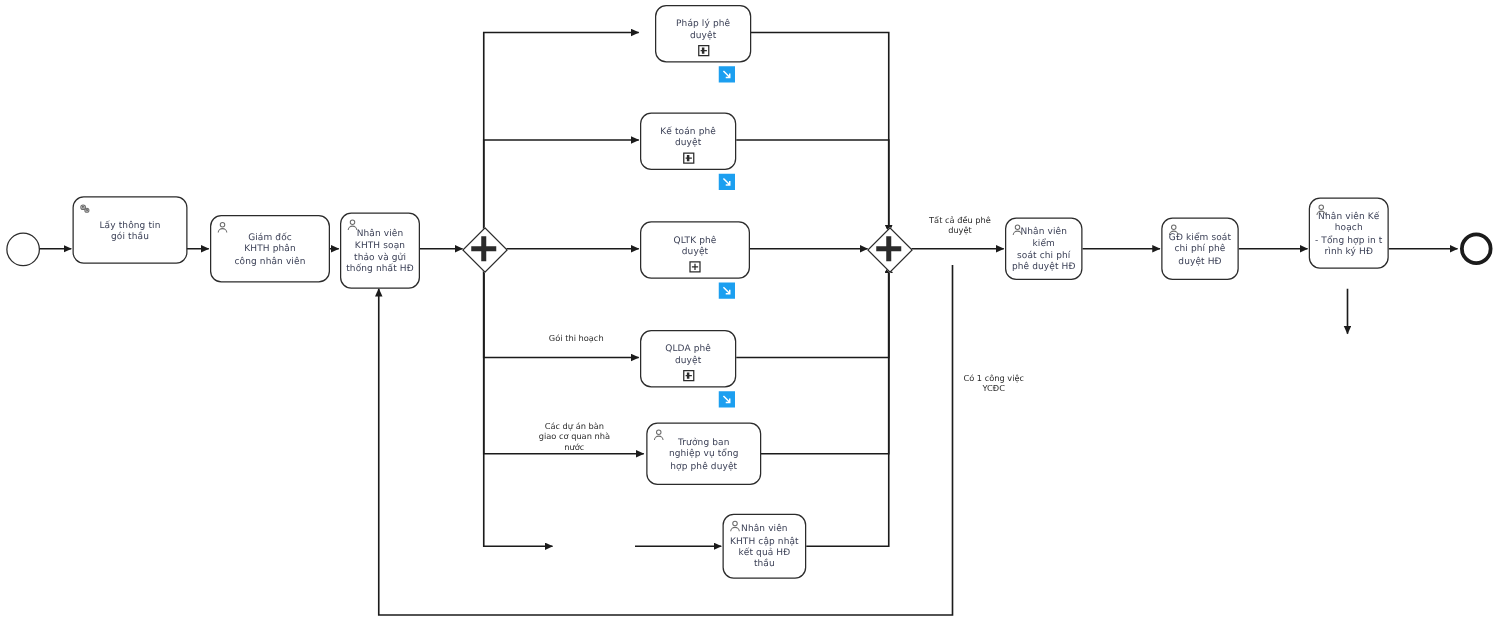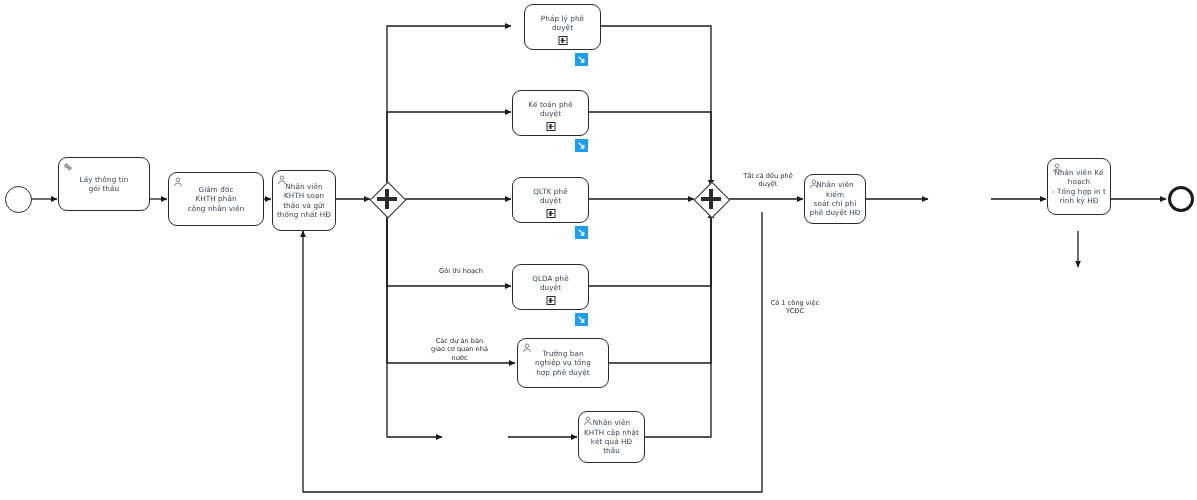--- a/index.html
+++ b/index.html
@@ -207,21 +207,21 @@
     <span class="tlabel" style="transform:translateY(-4px);">Kế toán phê
 duyệt</span>
     <span class="submark"></span>
   </div>
   <div class="drill" style="left:575px;top:139px;">
     <svg viewBox="0 0 12 12" width="11" height="11">
       <path d="M3,3 L8.5,8.5 M8.5,5.2 L8.5,8.8 L5,8.8" fill="none" stroke="#ffffff" stroke-width="1.3"></path>
     </svg>
   </div>
 
-  <div class="node task sub" style="left:512px;top:177px;width:77px;height:46px;">
+  <div class="node task sub" style="left:512px;top:177px;width:88px;height:46px;">
     <span class="tlabel" style="transform:translateY(-4px);">QLTK phê
 duyệt</span>
     <span class="submark"></span>
   </div>
   <div class="drill" style="left:575px;top:226px;">
     <svg viewBox="0 0 12 12" width="11" height="11">
       <path d="M3,3 L8.5,8.5 M8.5,5.2 L8.5,8.8 L5,8.8" fill="none" stroke="#ffffff" stroke-width="1.3"></path>
     </svg>
   </div>
 
@@ -273,20 +273,33 @@
           <circle cx="8" cy="5" r="2.4"></circle>
           <path d="M3.4,13.4 a4.6,4.2 0 0 1 9.2,0"></path>
         </g>
       </svg>
     </span>
     <span class="tlabel">Nhân viên kiểm
 soát chi phí
 phê duyệt HĐ</span>
   </div>
 
+  <div class="node task" style="left:929px;top:174px;width:62px;height:50px;">
+    <span class="ticon">
+      <svg viewBox="0 0 16 16" width="12" height="12">
+        <g fill="none" stroke="#6b6b6b" stroke-width="1.1">
+          <circle cx="8" cy="5" r="2.4"></circle>
+          <path d="M3.4,13.4 a4.6,4.2 0 0 1 9.2,0"></path>
+        </g>
+      </svg>
+    </span>
+    <span class="tlabel">GĐ kiểm soát
+chi phí phê
+duyệt HĐ</span>
+  </div>
 
   <div class="node task" style="left:1047px;top:158px;width:64px;height:57px;">
     <span class="ticon">
       <svg viewBox="0 0 16 16" width="12" height="12">
         <g fill="none" stroke="#6b6b6b" stroke-width="1.1">
           <circle cx="8" cy="5" r="2.4"></circle>
           <path d="M3.4,13.4 a4.6,4.2 0 0 1 9.2,0"></path>
         </g>
       </svg>
     </span>

